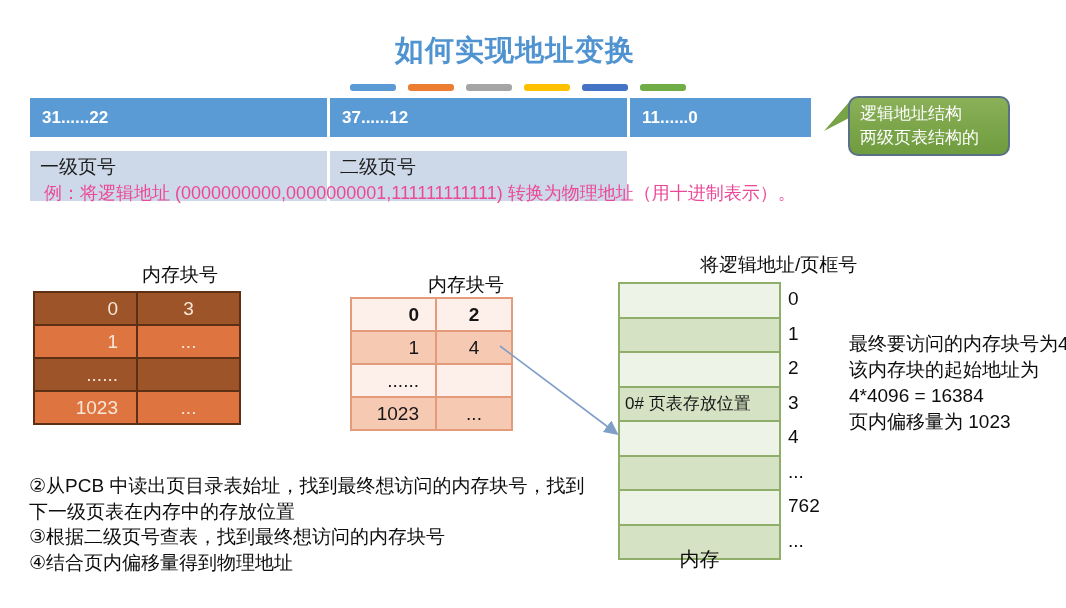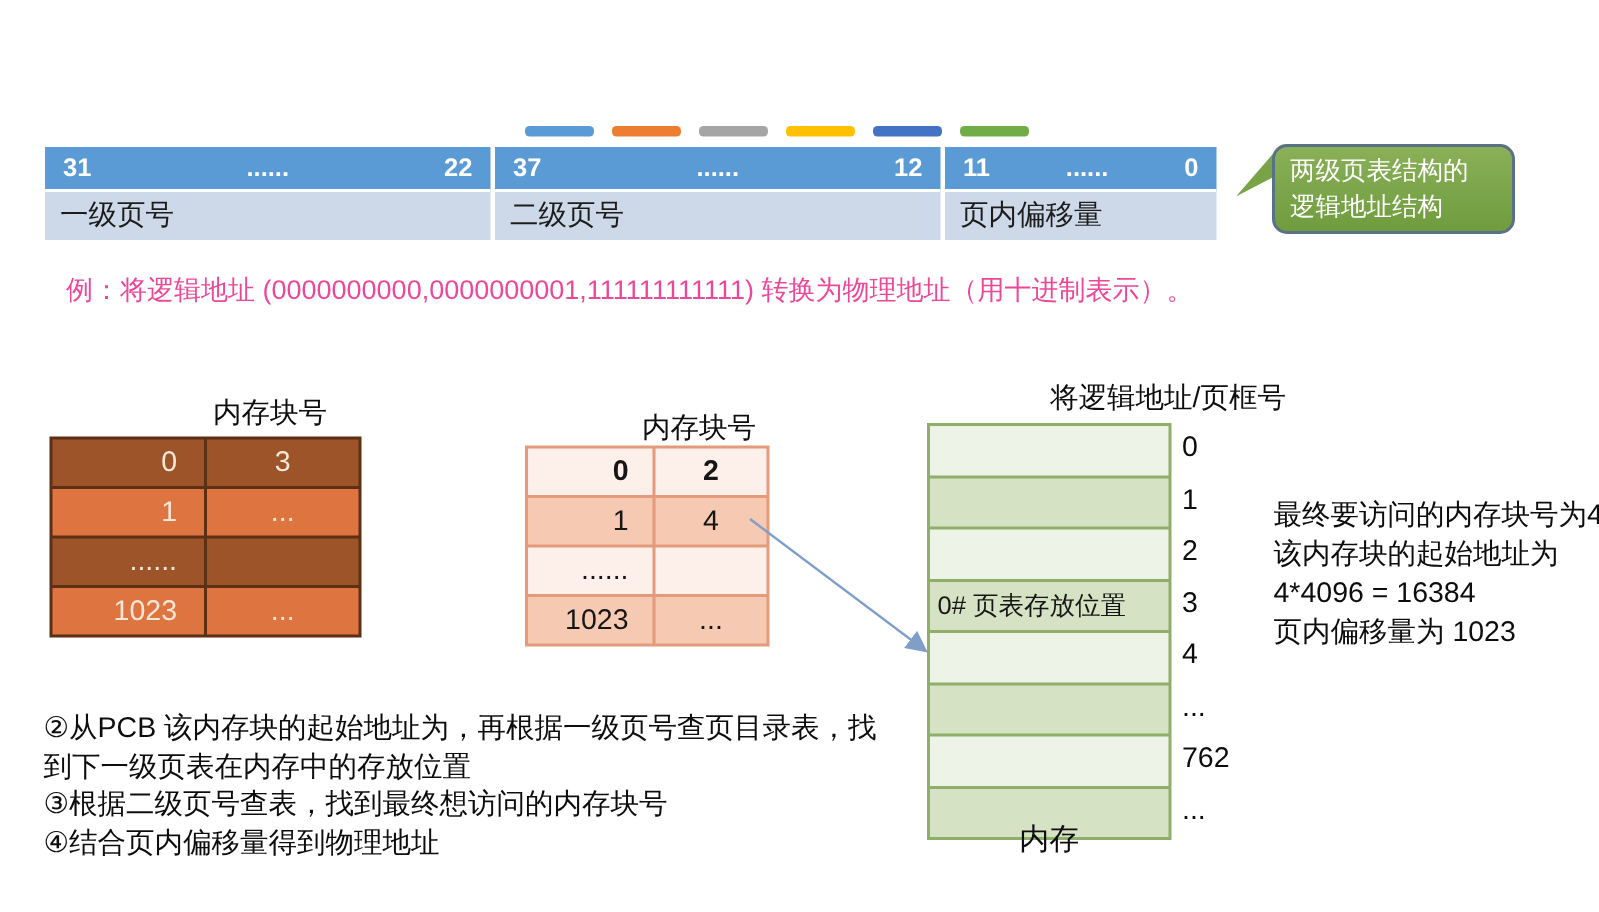--- a/index.html
+++ b/index.html
@@ -15,27 +15,27 @@
     font-size:29px; font-weight:bold; color:#4f93d1; letter-spacing:1px;
   }
 
   
   .dashes { position:absolute; top:84px; left:350px; display:flex; gap:12px; }
   .dashes span { display:block; width:46px; height:7px; border-radius:3px; }
 
   
   .addr-col { position:absolute; top:98px; box-sizing:border-box; }
   .addr-col .hdr {
-    height:30px; background:#5b9bd5; color:#fff; display:flex; align-items:center;
-    justify-content:space-between; padding:0 12px; font-size:17px; font-weight:bold;
+    height:41px; background:#5b9bd5; color:#fff; display:flex; align-items:center;
+    justify-content:flex-start; padding:0 12px; font-size:17px; font-weight:bold;
     border-bottom:2px solid #ffffff; box-sizing:border-box;
   }
   .addr-col .lbl {
-    height:32px; background:#cdd9e9; color:#1c1c1c; font-size:19px;
-    line-height:32px; padding-left:10px; box-sizing:border-box;
+    height:50px; background:#cdd9e9; color:#1c1c1c; font-size:19px;
+    line-height:32px; padding-left:10px; box-sizing:border-box;margin-top:12px;
   }
   .addr-c1 { left:30px;  width:297px; }
   .addr-c2 { left:330px; width:297px; }
   .addr-c3 { left:630px; width:181px; }
 
   
   .callout {
     position:absolute; left:848px; top:96px; width:162px; height:60px;
     background:linear-gradient(180deg,#8ab058,#6f9c3e);
     border:2px solid #5a7086; border-radius:10px; box-sizing:border-box;
@@ -101,20 +101,21 @@
   .steps p { margin:0; }
 
   
   .arrow-svg { position:absolute; left:0; top:0; width:1066px; height:608px; pointer-events:none; }
 </style>
 </head>
 <body>
 
 <div class="slide">
 
+  <div class="title">如何实现地址变换</div>
 
   <div class="dashes">
       <span style="background: rgb(91, 155, 213);"></span>
       <span style="background: rgb(237, 125, 49);"></span>
       <span style="background: rgb(165, 165, 165);"></span>
       <span style="background: rgb(255, 192, 0);"></span>
       <span style="background: rgb(68, 114, 196);"></span>
       <span style="background: rgb(112, 173, 71);"></span>
     </div>
 
@@ -133,27 +134,26 @@
       <span>12</span>
     </div>
     <div class="lbl">二级页号</div>
   </div>
   <div class="addr-col addr-c3">
     <div class="hdr">
       <span>11</span>
       <span>......</span>
       <span>0</span>
     </div>
-    <div class="lbl">页内偏移量</div>
   </div>
 
   <div class="callout-tail"></div>
   <div class="callout">
+    <div>逻辑地址结构</div>
     <div>两级页表结构的</div>
-    <div>逻辑地址结构</div>
   </div>
 
   <div class="example">例：将逻辑地址 (0000000000,0000000001,111111111111) 转换为物理地址（用十进制表示）。</div>
 
   <div class="tbl-title dir-title">内存块号</div>
   <div class="dir-table">
     <div class="cell idx dir-r02">0</div>
     <div class="cell val dir-r02">3</div>
     <div class="cell idx dir-r13">1</div>
     <div class="cell val dir-r13">...</div>
@@ -198,21 +198,21 @@
   </div>
   <div class="mem-caption">内存</div>
 
   <div class="notes">
     <p>最终要访问的内存块号为4</p>
     <p>该内存块的起始地址为 4*4096 = 16384</p>
     <p>页内偏移量为 1023</p>
   </div>
 
   <div class="steps">
-    <p>②从PCB 该内存块的起始地址为，再根据一级页号查页目录表，找到下一级页表在内存中的存放位置</p>
+    <p>②从PCB 中读出页目录表始址，找到最终想访问的内存块号，找到下一级页表在内存中的存放位置</p>
     <p>③根据二级页号查表，找到最终想访问的内存块号</p>
     <p>④结合页内偏移量得到物理地址</p>
   </div>
 
   <svg class="arrow-svg" viewBox="0 0 1066 608">
     <defs>
       <marker id="ah" markerWidth="9" markerHeight="9" refX="7" refY="4.5" orient="auto">
         <path d="M0,0 L9,4.5 L0,9 z" fill="#7f9fc9"></path>
       </marker>
     </defs>

